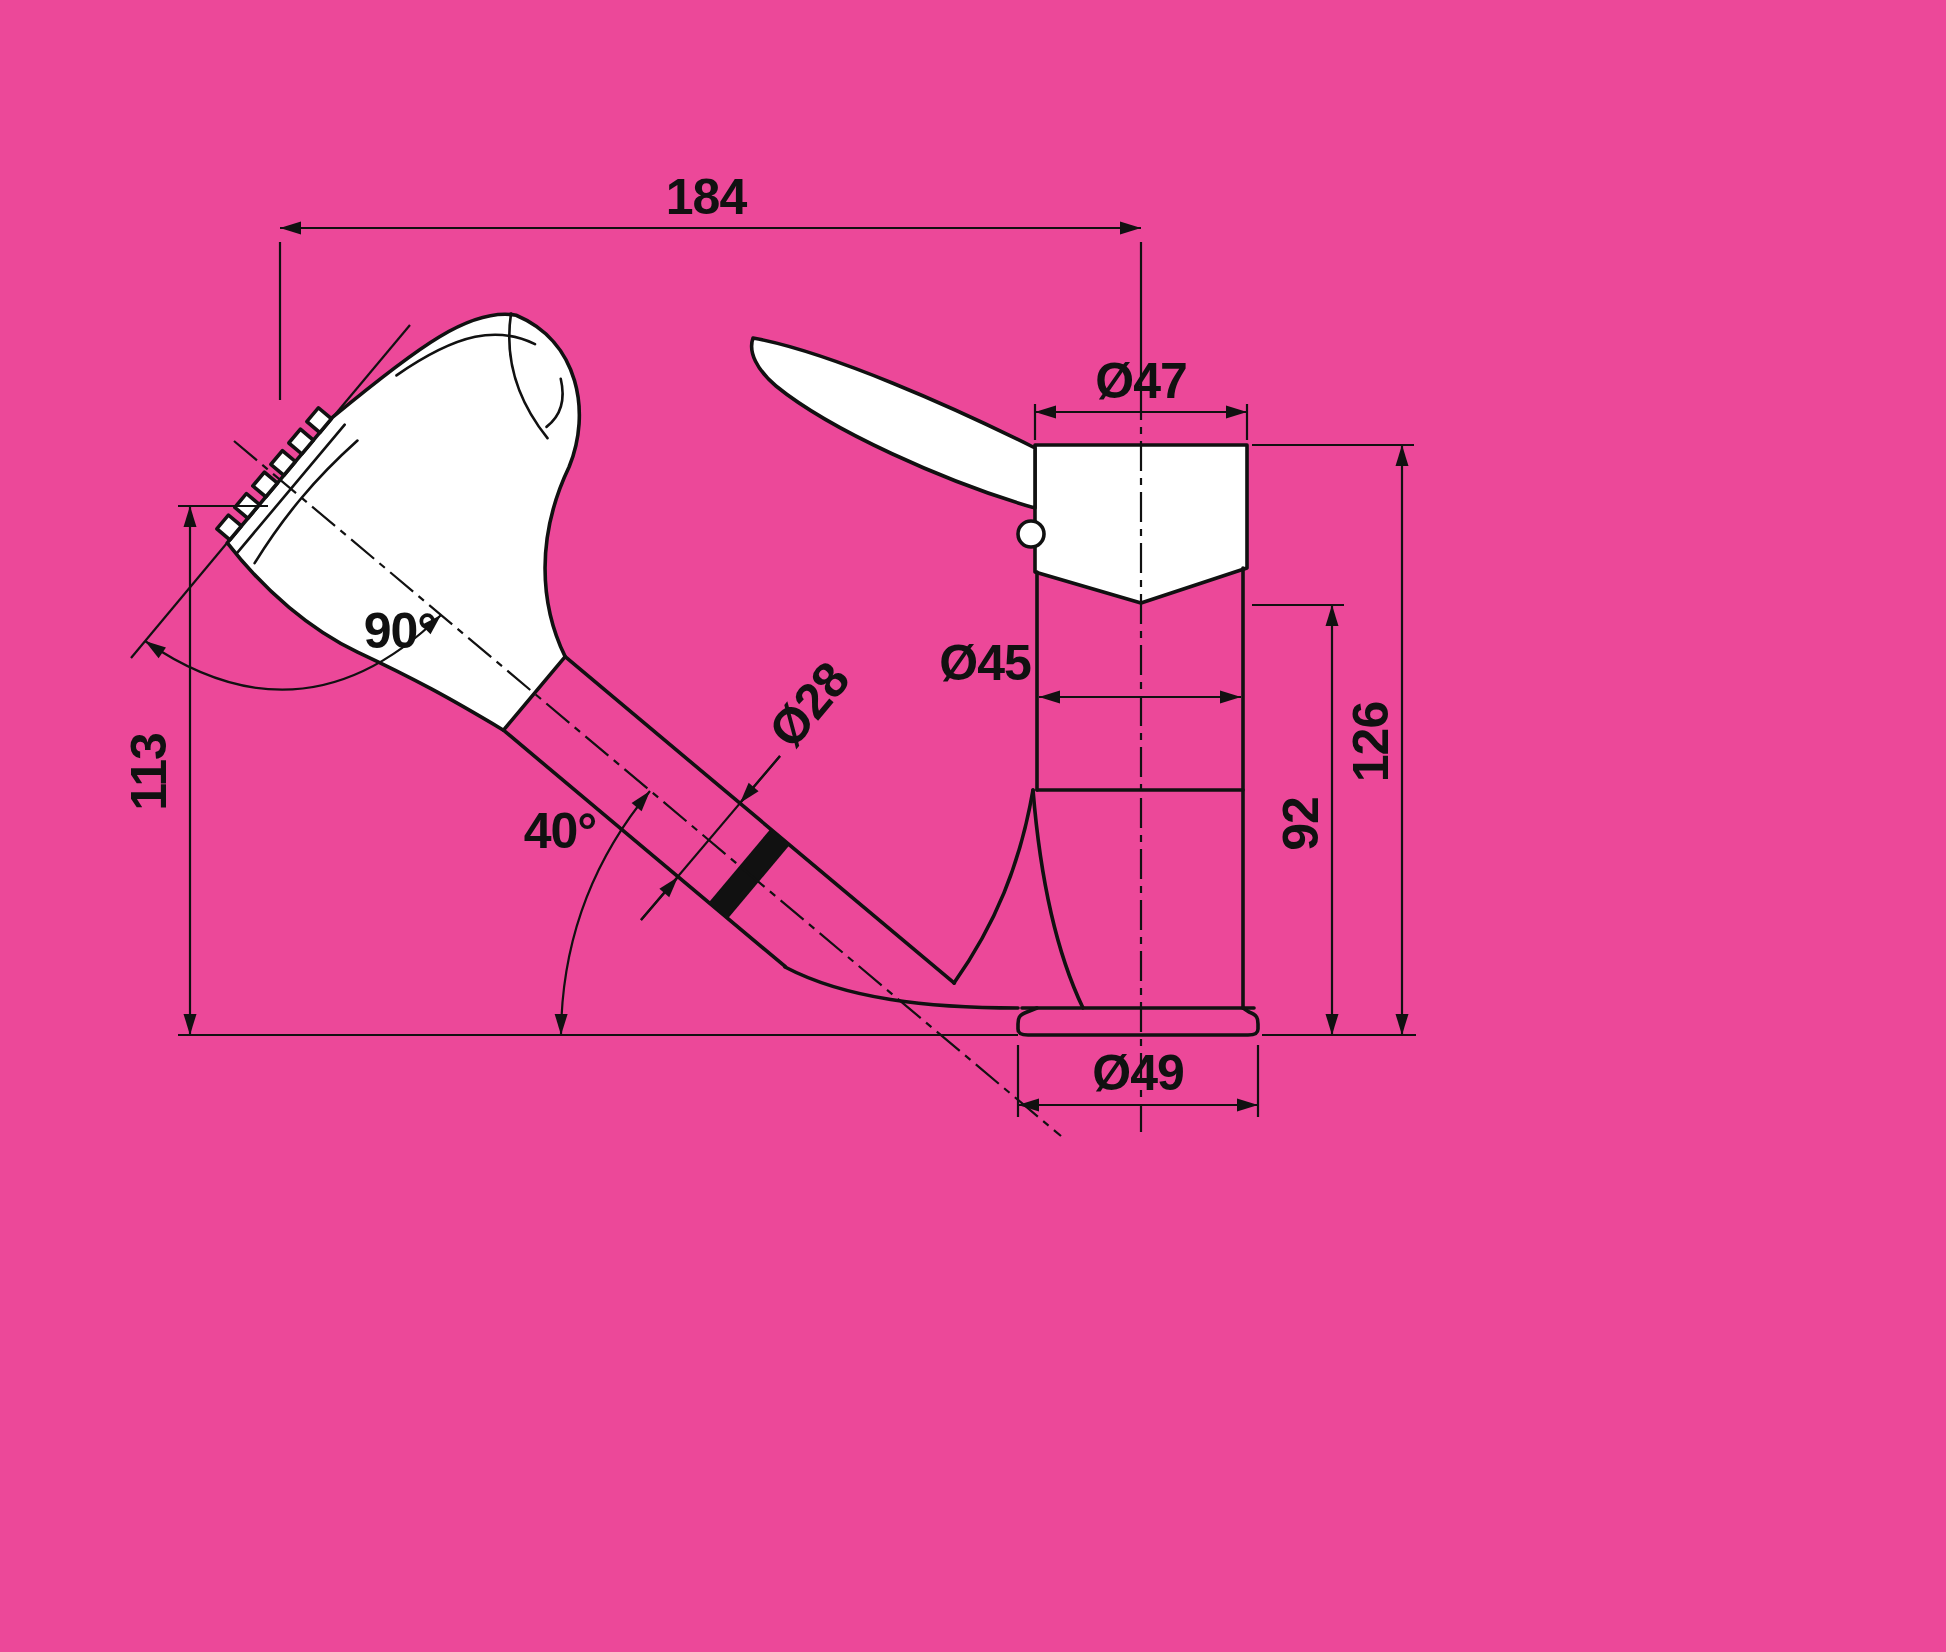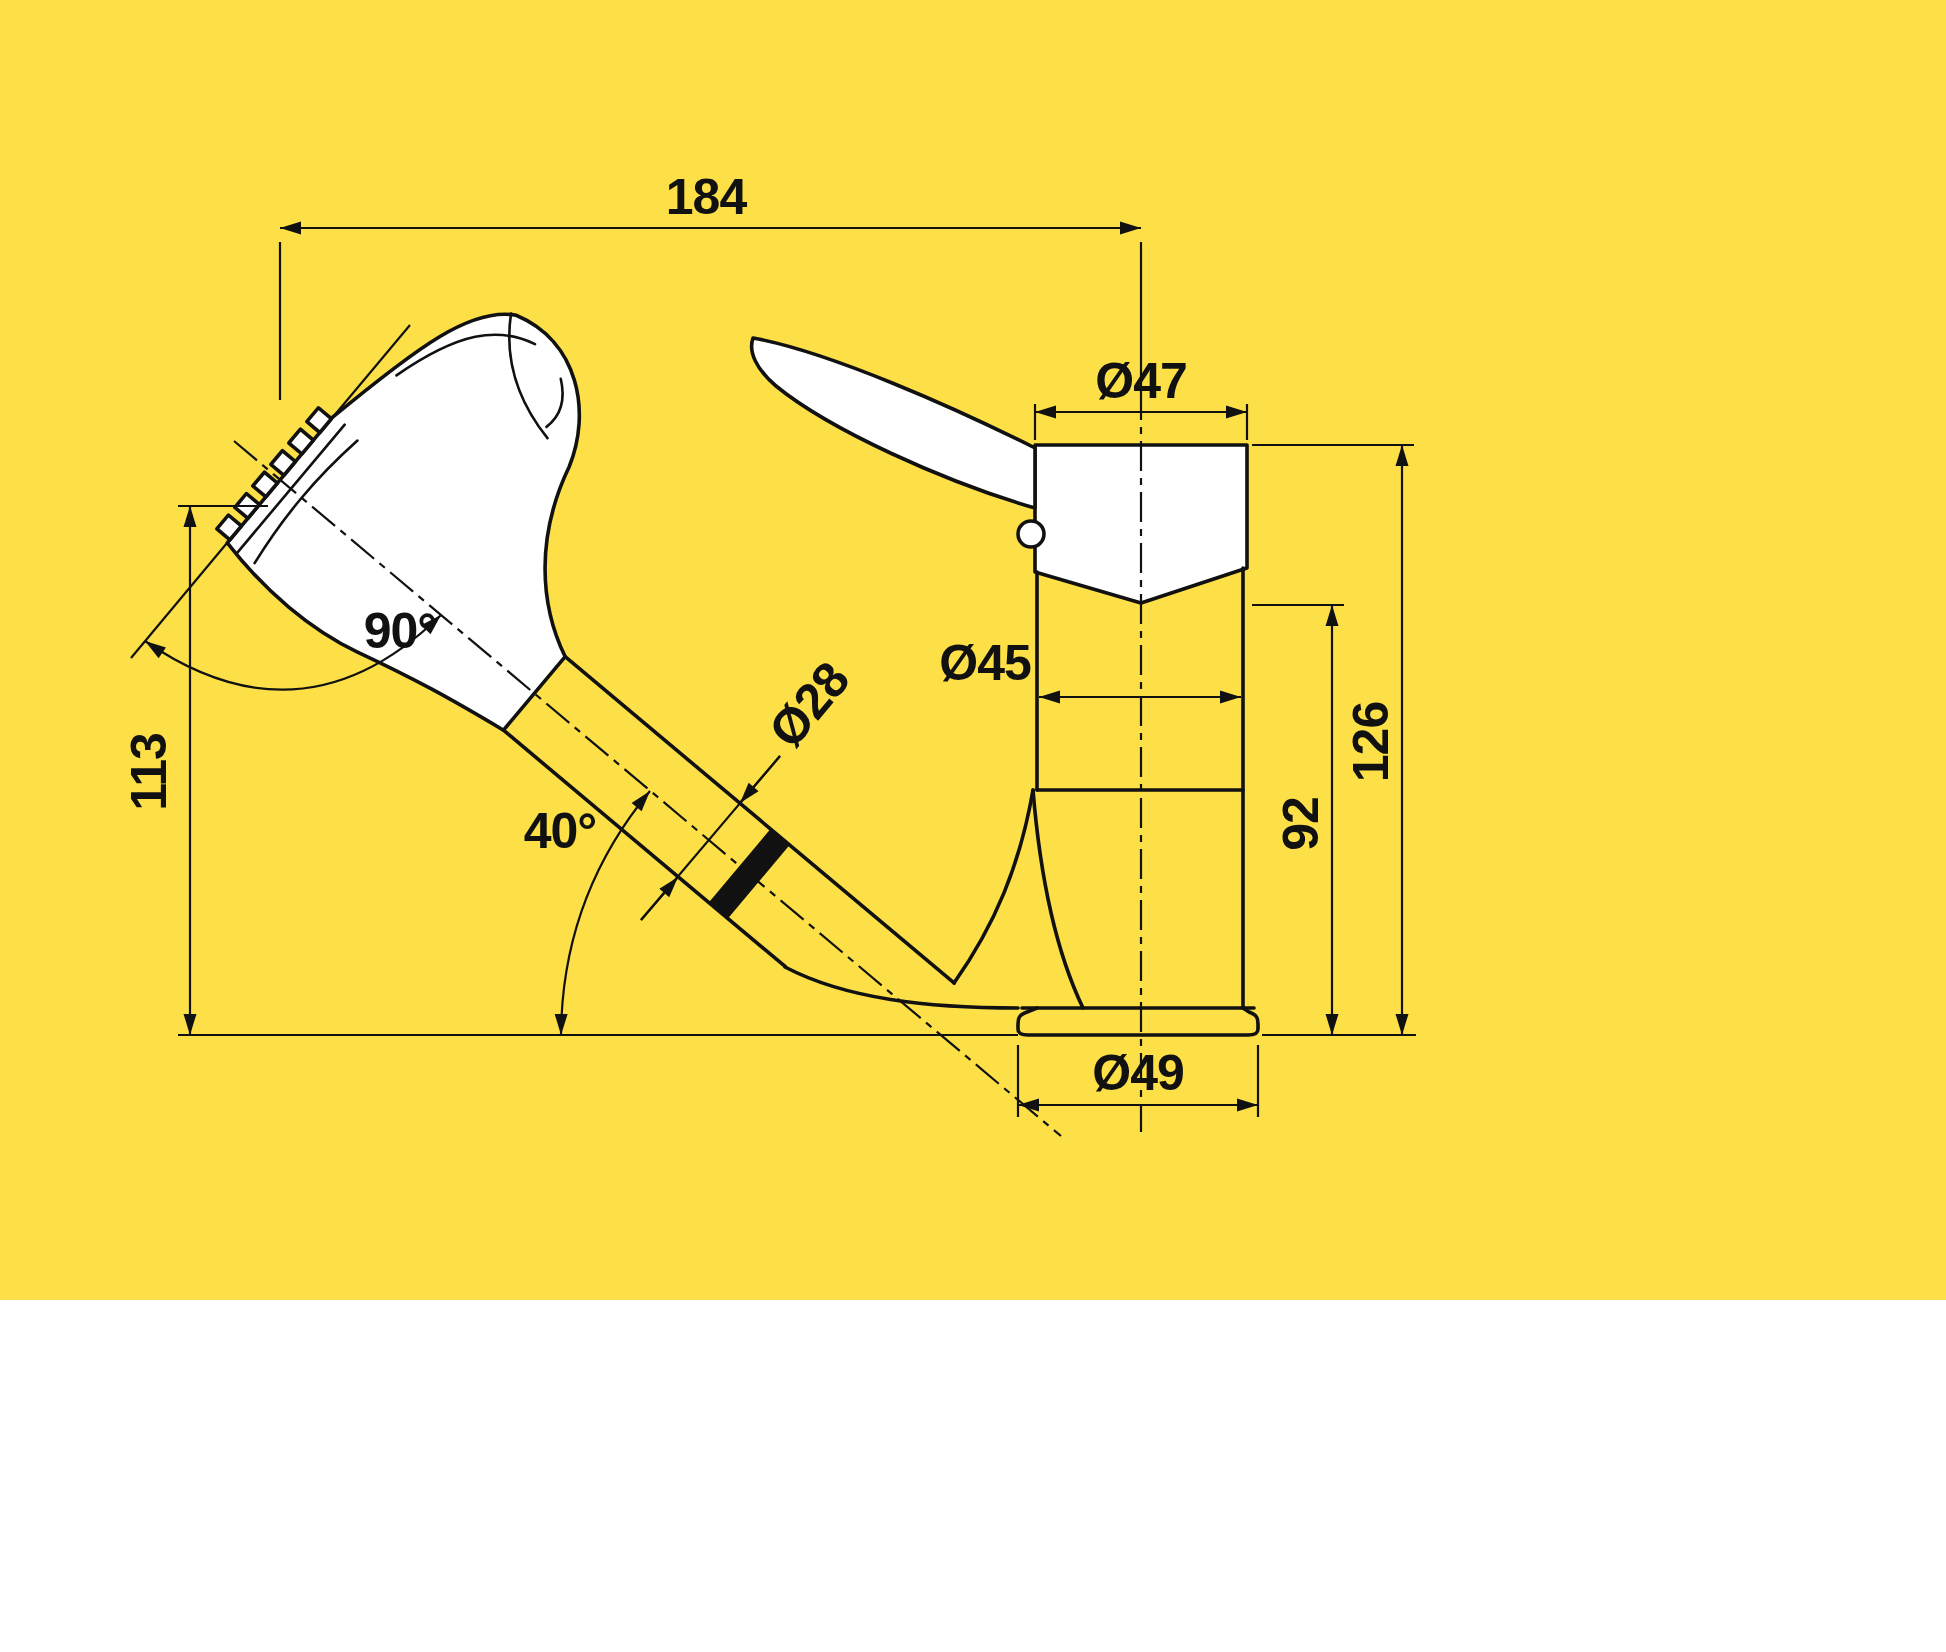--- a/index.html
+++ b/index.html
@@ -1,16 +1,16 @@
 <!DOCTYPE html>
 <html><head>
 <meta charset="utf-8">
 <style>
   html,body{margin:0;padding:0;background:#ffffff;}
-  .stage{width:1946px;height:1300px;background:#fde047;position:relative;overflow:hidden;}
+  .stage{width:1946px;height:1652px;background:#ec4899;position:relative;overflow:hidden;}
   svg{display:block;}
   text{font-family:"Liberation Sans","DejaVu Sans",sans-serif;font-weight:700;font-size:50px;fill:#111;letter-spacing:-1px;}
   .obj{stroke:#111;stroke-width:3.6;fill:none;stroke-linejoin:round;stroke-linecap:round;}
   .objf{stroke:#111;stroke-width:3.6;fill:#ffffff;stroke-linejoin:round;}
   .det{stroke:#111;stroke-width:2.6;fill:none;stroke-linecap:round;}
   .dim{stroke:#111;stroke-width:2.2;fill:none;}
   .cl{stroke:#111;stroke-width:2.2;fill:none;stroke-dasharray:30 7 7 7;}
 </style>
 </head>
 <body>

